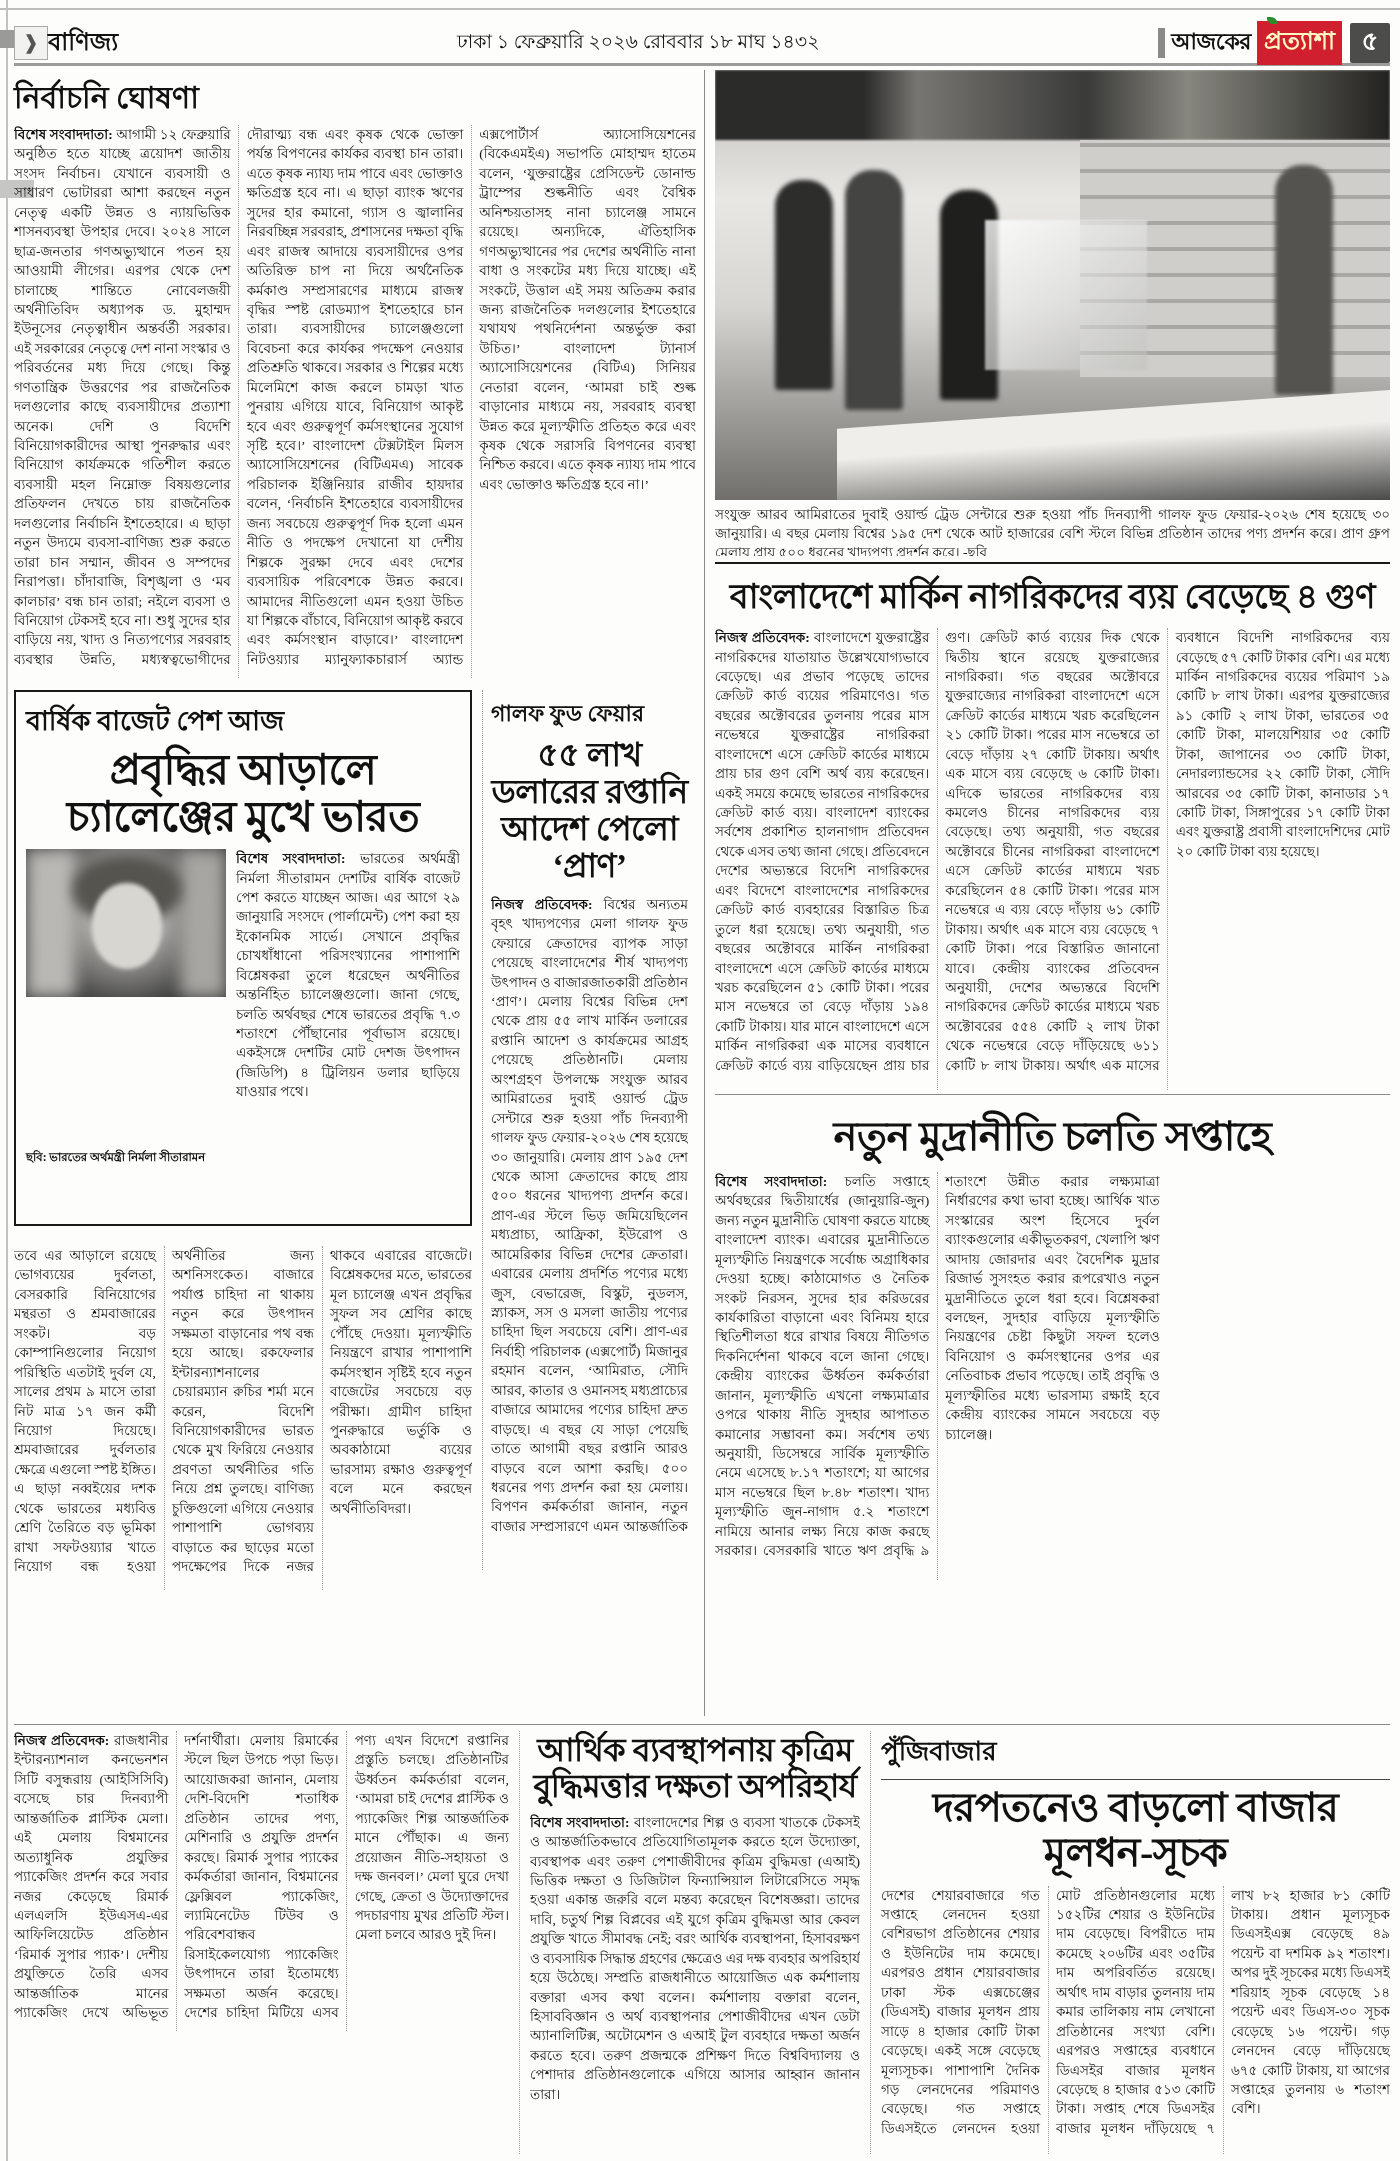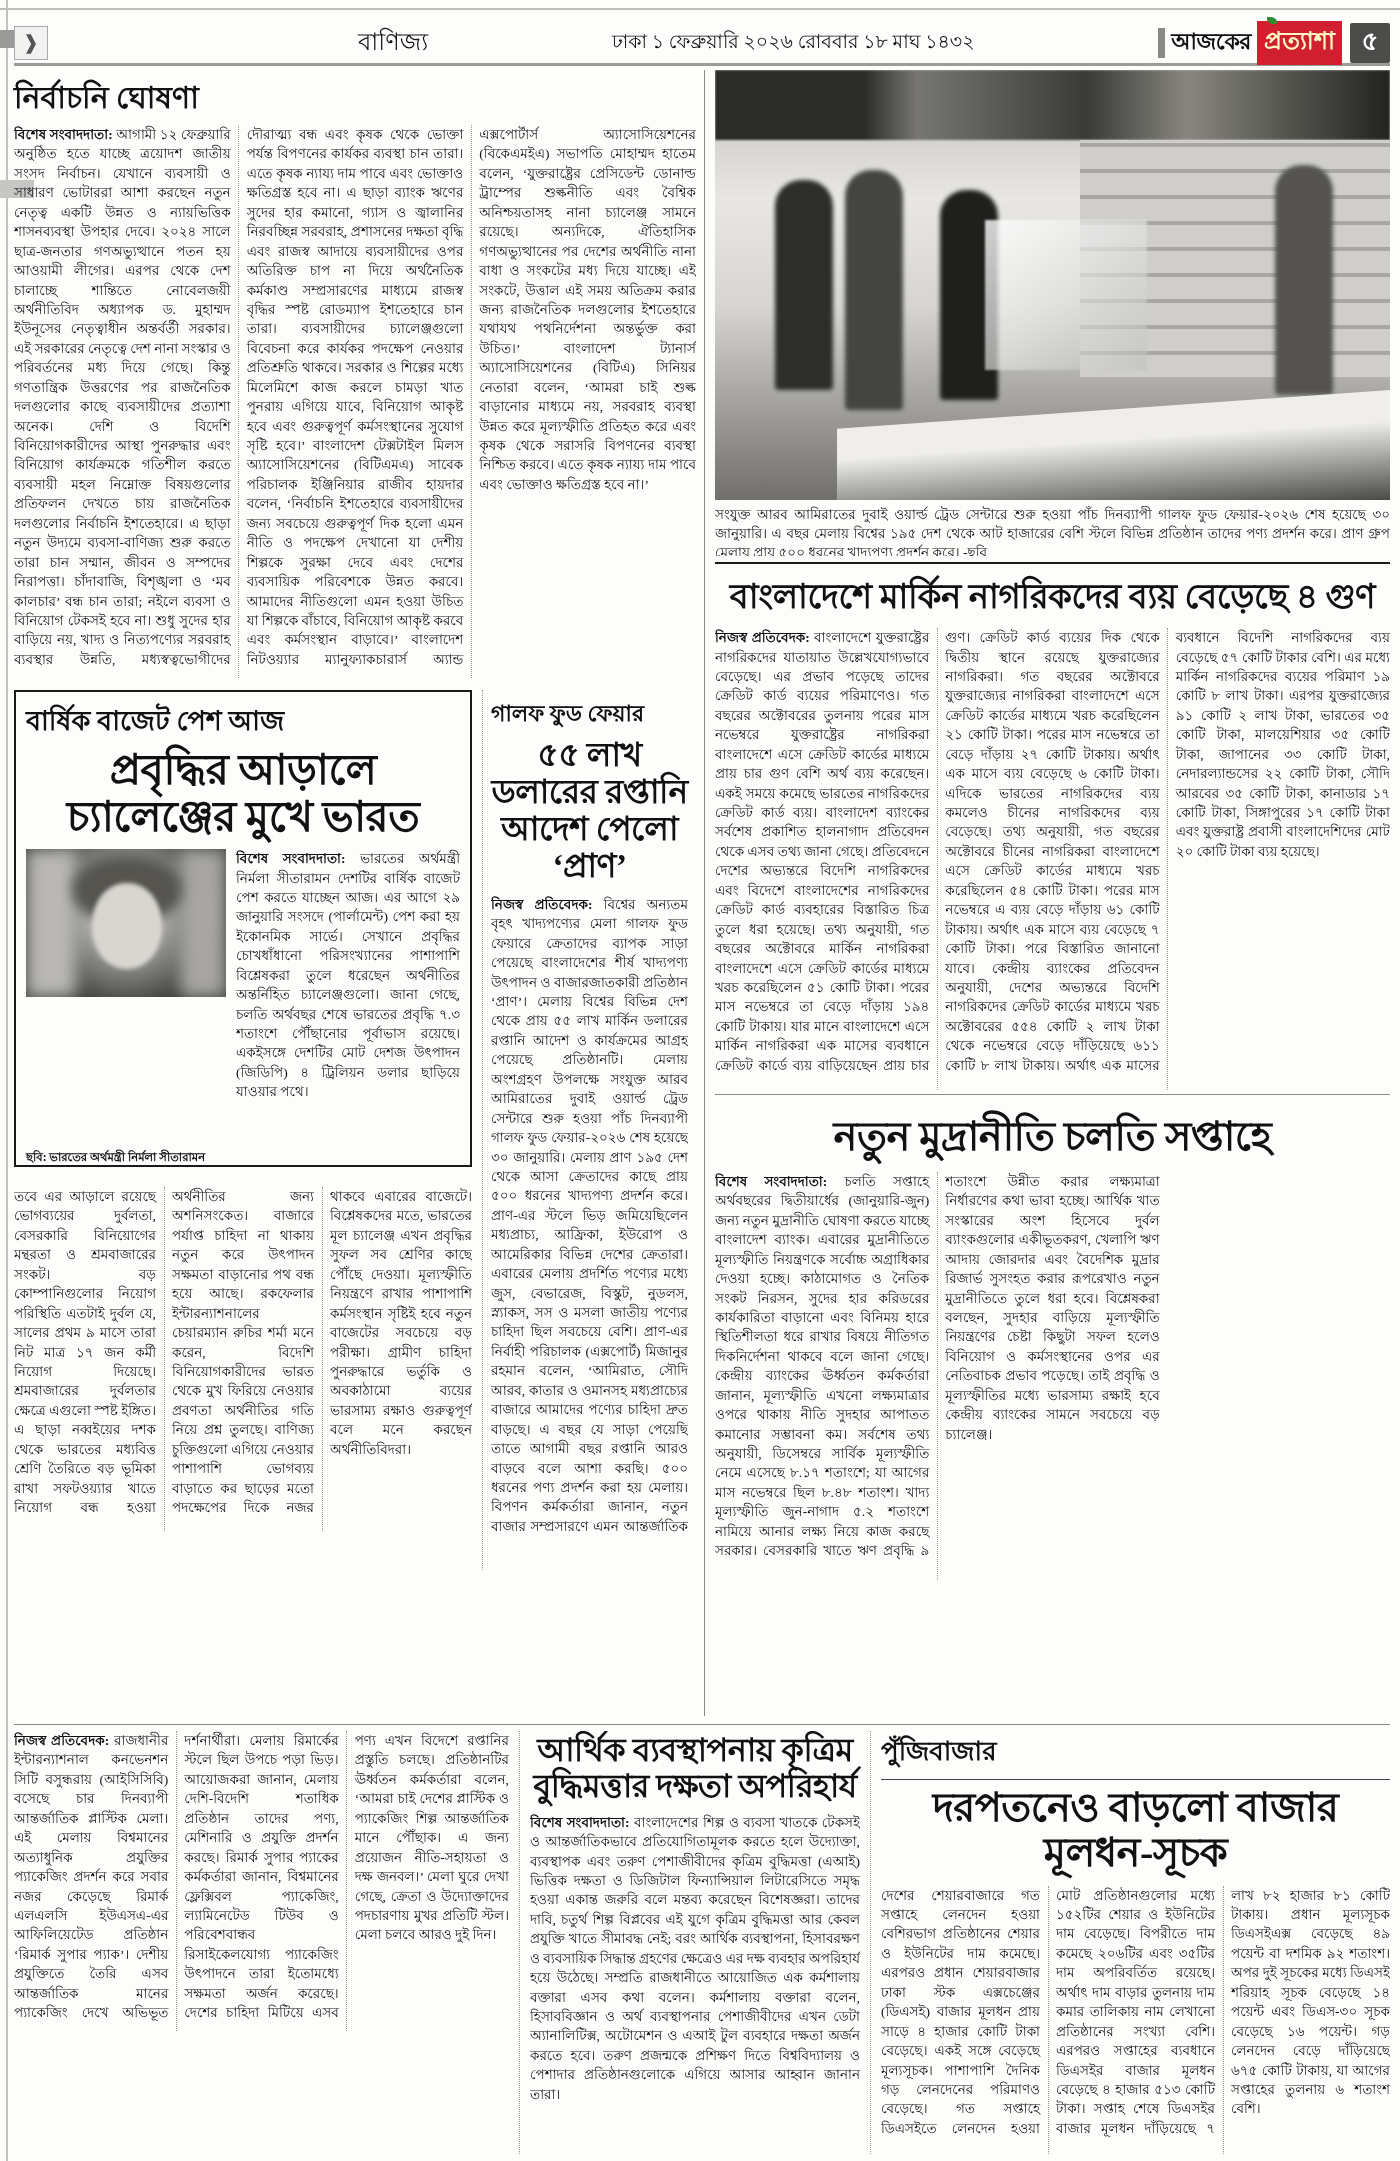--- a/index.html
+++ b/index.html
@@ -8,21 +8,21 @@
   .page { position:relative; width:1400px; height:2161px; margin:0 auto; background:#fdfdfb; overflow:hidden; }
   .edge-strip { position:absolute; left:6px; top:0; bottom:0; width:2px; background:#c2c2c0; }
   .edge-sq { position:absolute; left:0; width:34px; height:18px; background:#9a9a98; }
   .topline { position:absolute; left:0; right:0; top:8px; height:2px; background:#bdbdbb; }
 
   
   .header { position:absolute; left:14px; right:10px; top:22px; height:44px;
             border-bottom:3px solid #9b9b99; display:flex; align-items:center; }
   .nav-arrow { width:34px; height:34px; border:1px solid #aaa; background:#f2f2f0; color:#555;
                display:flex; align-items:center; justify-content:center; font-size:20px; font-weight:bold; }
-  .section-name { font-size:24px; font-weight:normal; margin-left:310px; }
+  .section-name { font-size:24px; font-weight:bold; }
   .date-line { font-size:19px; margin-left:auto; margin-right:auto; }
   .masthead { display:flex; align-items:center; gap:6px; margin-right:8px; }
   .masthead-bar { width:7px; height:30px; background:#8a8a88; }
   .masthead-prefix { font-size:22px; font-weight:bold; letter-spacing:-0.5px; }
   .masthead-name { font-size:24px; font-weight:bold; color:#fef9c3; background:#d01f2e; padding:1px 7px 3px; position:relative; }
   .masthead-leaf { position:absolute; top:-4px; left:10px; width:10px; height:7px; background:#2e8b2e; border-radius:0 70% 0 70%; }
   .pagenum-box { width:40px; height:40px; background:#4c4c4a; color:#fff; font-size:26px; font-weight:bold;
                  display:flex; align-items:center; justify-content:center; border-radius:2px; }
 
   
@@ -39,21 +39,21 @@
   .rule-thin  { border-top:1px solid #8a8a88; margin:4px 0; }
 
   
   .lead-kicker { font-size:30px; margin-top:4px; }
   .lead-headline { font-size:55px; margin:4px 0 14px; }
   .lead-body { height:553px; }
 
   
   .mid-row { display:flex; margin-top:12px; height:880px; }
   .india-wrap { width:458px; }
-  .india-box { border:2.5px solid #1a1a18; padding:8px 10px; height:477px; overflow:hidden; }
+  .india-box { border:2.5px solid #1a1a18; padding:8px 10px; height:536px; overflow:hidden; }
   .india-kicker { font-size:27px; }
   .india-headline { font-size:42px; margin:2px 0 8px; }
   .india-photo { width:200px; height:148px; float:left; margin:0 10px 4px 0; position:relative; overflow:hidden;
                  background:radial-gradient(circle at 50% 42%, #cfcecb 0 18%, #8f8e8b 40%, #3c3c3a 75%);}
   .india-photo .hair { position:absolute; top:6px; left:46px; width:110px; height:70px; border-radius:50%; background:#55544f; filter:blur(6px); }
   .india-photo .face { position:absolute; top:34px; left:66px; width:70px; height:86px; border-radius:48%; background:#d8d6d0; filter:blur(2px); }
   .india-photo .bg1  { position:absolute; top:0; left:0; width:50px; height:100%; background:#b9b8b4; filter:blur(8px); }
   .india-photo .bg2  { position:absolute; top:0; right:0; width:46px; height:100%; background:#a7a6a2; filter:blur(8px); }
   .india-caption { font-size:11.5px; font-weight:bold; clear:none; }
   .india-boxbody { height:300px; }

